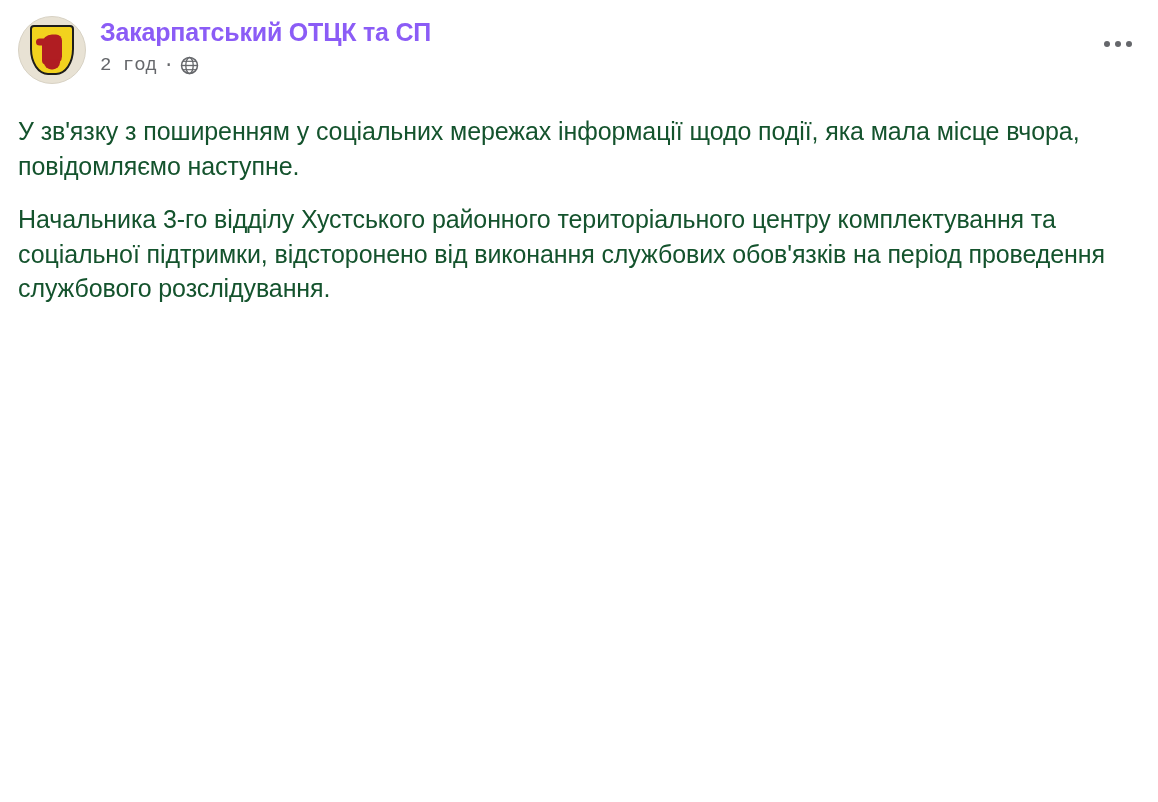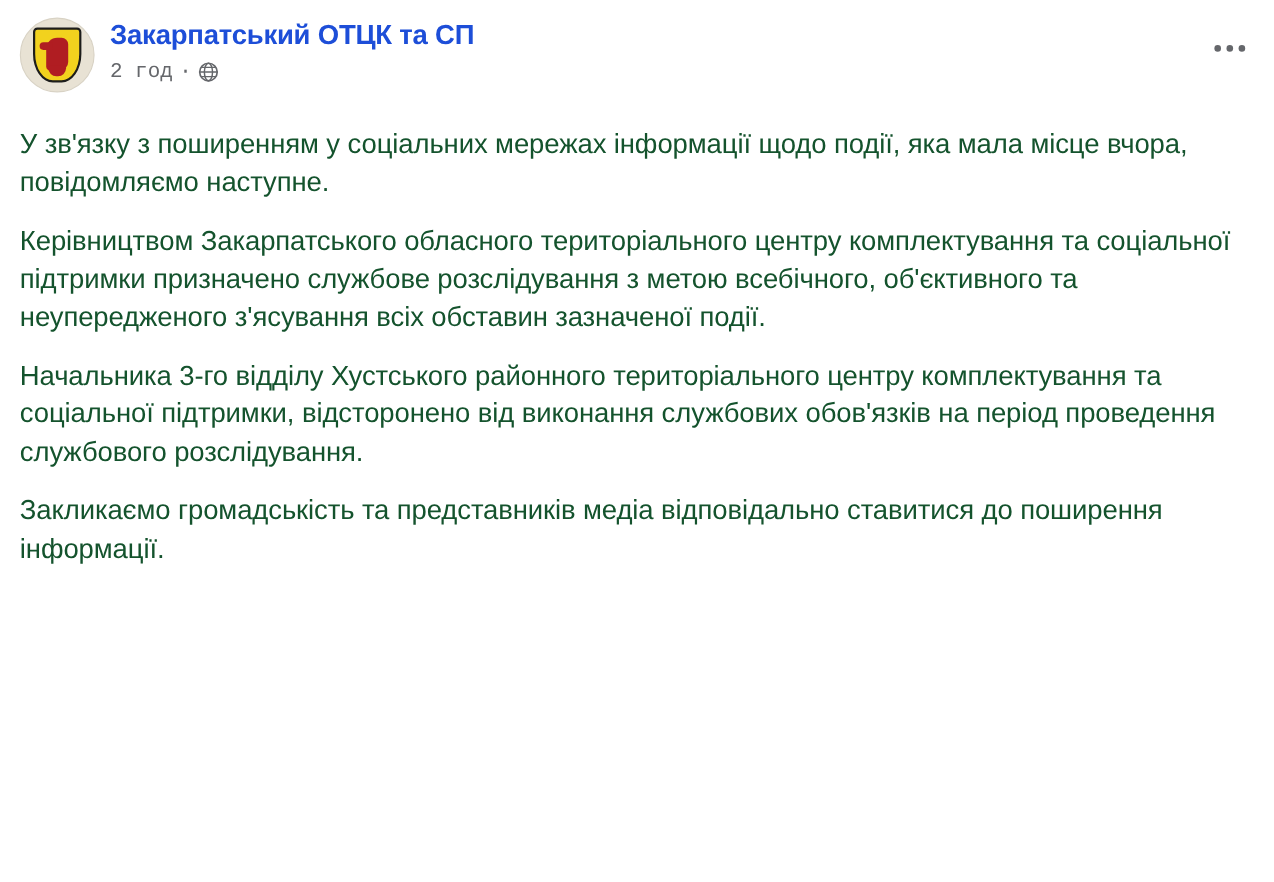--- a/index.html
+++ b/index.html
@@ -85,21 +85,21 @@
   .header-text {
     margin-left: 14px;
     padding-top: 4px;
     display: flex;
     flex-direction: column;
     justify-content: center;
   }
   .page-name {
     font-size: 25px;
     font-weight: bold;
-    color: #1d4ed8;
+    color: #8b5cf6;
     letter-spacing: -0.2px;
     line-height: 1.15;
   }
   .meta-row {
     display: flex;
     align-items: center;
     margin-top: 7px;
     font-size: 19px;
     color: #65676b;
     font-family: Liberation Mono, monospace;
@@ -186,18 +186,16 @@
     <div class="more-button">
       <span class="dot"></span>
       <span class="dot"></span>
       <span class="dot"></span>
     </div>
 
   </div>
 
   <div class="post-body">
     <p>У зв'язку з поширенням у соціальних мережах інформації щодо події, яка мала місце вчора, повідомляємо наступне.</p>
-    <p>Керівництвом Закарпатського обласного територіального центру комплектування та соціальної підтримки призначено службове розслідування з метою всебічного, об'єктивного та неупередженого з'ясування всіх обставин зазначеної події.</p>
     <p>Начальника 3-го відділу Хустського районного територіального центру комплектування та соціальної підтримки, відсторонено від виконання службових обов'язків на період проведення службового розслідування.</p>
-    <p>Закликаємо громадськість та представників медіа відповідально ставитися до поширення інформації.</p>
   </div>
 
 </div>
 
 </body></html>

